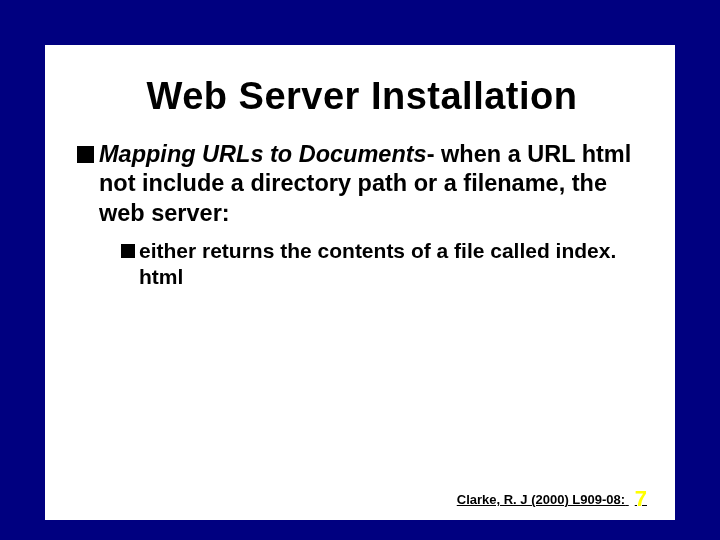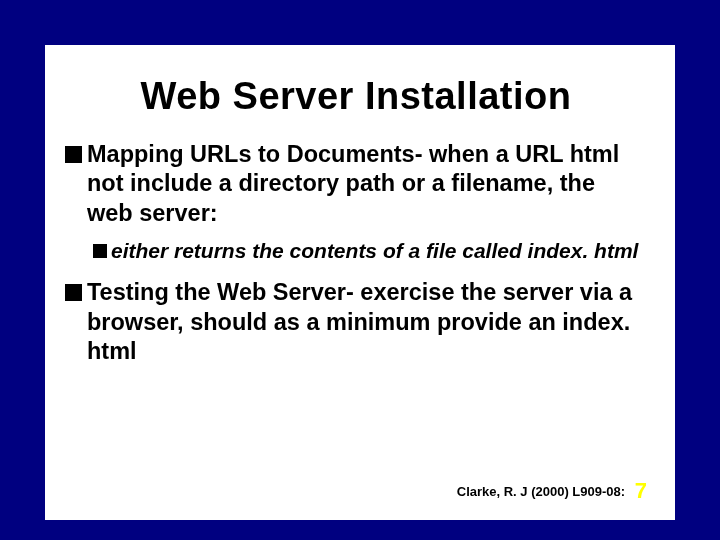--- a/index.html
+++ b/index.html
@@ -15,21 +15,21 @@
     color: #000000;
     position: relative;
   }
   .slide {
     position: absolute;
     top: 45px;
     left: 45px;
     right: 45px;
     bottom: 20px;
     background: #ffffff;
-    padding: 30px 28px 15px 20px;
+    padding: 30px 28px 15px 32px;
     box-sizing: border-box;
   }
   .title {
     font-size: 38px;
     font-weight: bold;
     text-align: center;
     margin: 0 0 22px 0;
     letter-spacing: 0.5px;
   }
   .bullet-l1 {
@@ -48,46 +48,47 @@
     margin-right: 5px;
   }
   .bullet-l1 .txt {
     flex: 1 1 auto;
   }
   .bullet-l2 {
     display: flex;
     font-size: 21px;
     font-weight: bold;
     line-height: 1.25;
-    margin: 0 0 5px 28px;
-    font-style: italic;
+    margin: 0 0 5px 44px;
   }
   .bullet-l2 .sq {
     flex: 0 0 auto;
     width: 14px;
     height: 14px;
     background: #000000;
     margin-top: 6px;
     margin-right: 4px;
   }
   .bullet-l2 .txt {
     flex: 1 1 auto;
   }
   .l2-group {
     margin-bottom: 14px;
   }
   .emph {
+    font-style: italic;
     margin-top: 34px;
   }
   .footer {
     position: absolute;
     right: 28px;
-    bottom: 16px;
+    bottom: 8px;
     font-size: 13px;
     font-weight: bold;
+    text-decoration: underline;
   }
   .footer .pagenum {
     color: #ffff00;
     font-size: 22px;
     font-weight: bold;
     margin-left: 6px;
     vertical-align: -2px;
   }
 </style>
 </head>
@@ -104,25 +105,19 @@
     </span>
   </div>
 
   <div class="l2-group">
     <div class="bullet-l2">
       <span class="sq"></span>
       <span class="txt">either returns the contents of a file called index. html</span>
     </div>
   </div>
 
-  <div class="bullet-l1">
-    <span class="sq"></span>
-    <span class="txt">
-      <span class="emph">Testing the Web Server</span><span>- exercise the server via a browser, should as a minimum provide an index. html</span>
-    </span>
-  </div>
 
   <div class="footer">
     <span>Clarke, R. J (2000) L909-08:</span>
     <span class="pagenum">7</span>
   </div>
 
 </div>
 
 </body></html>

